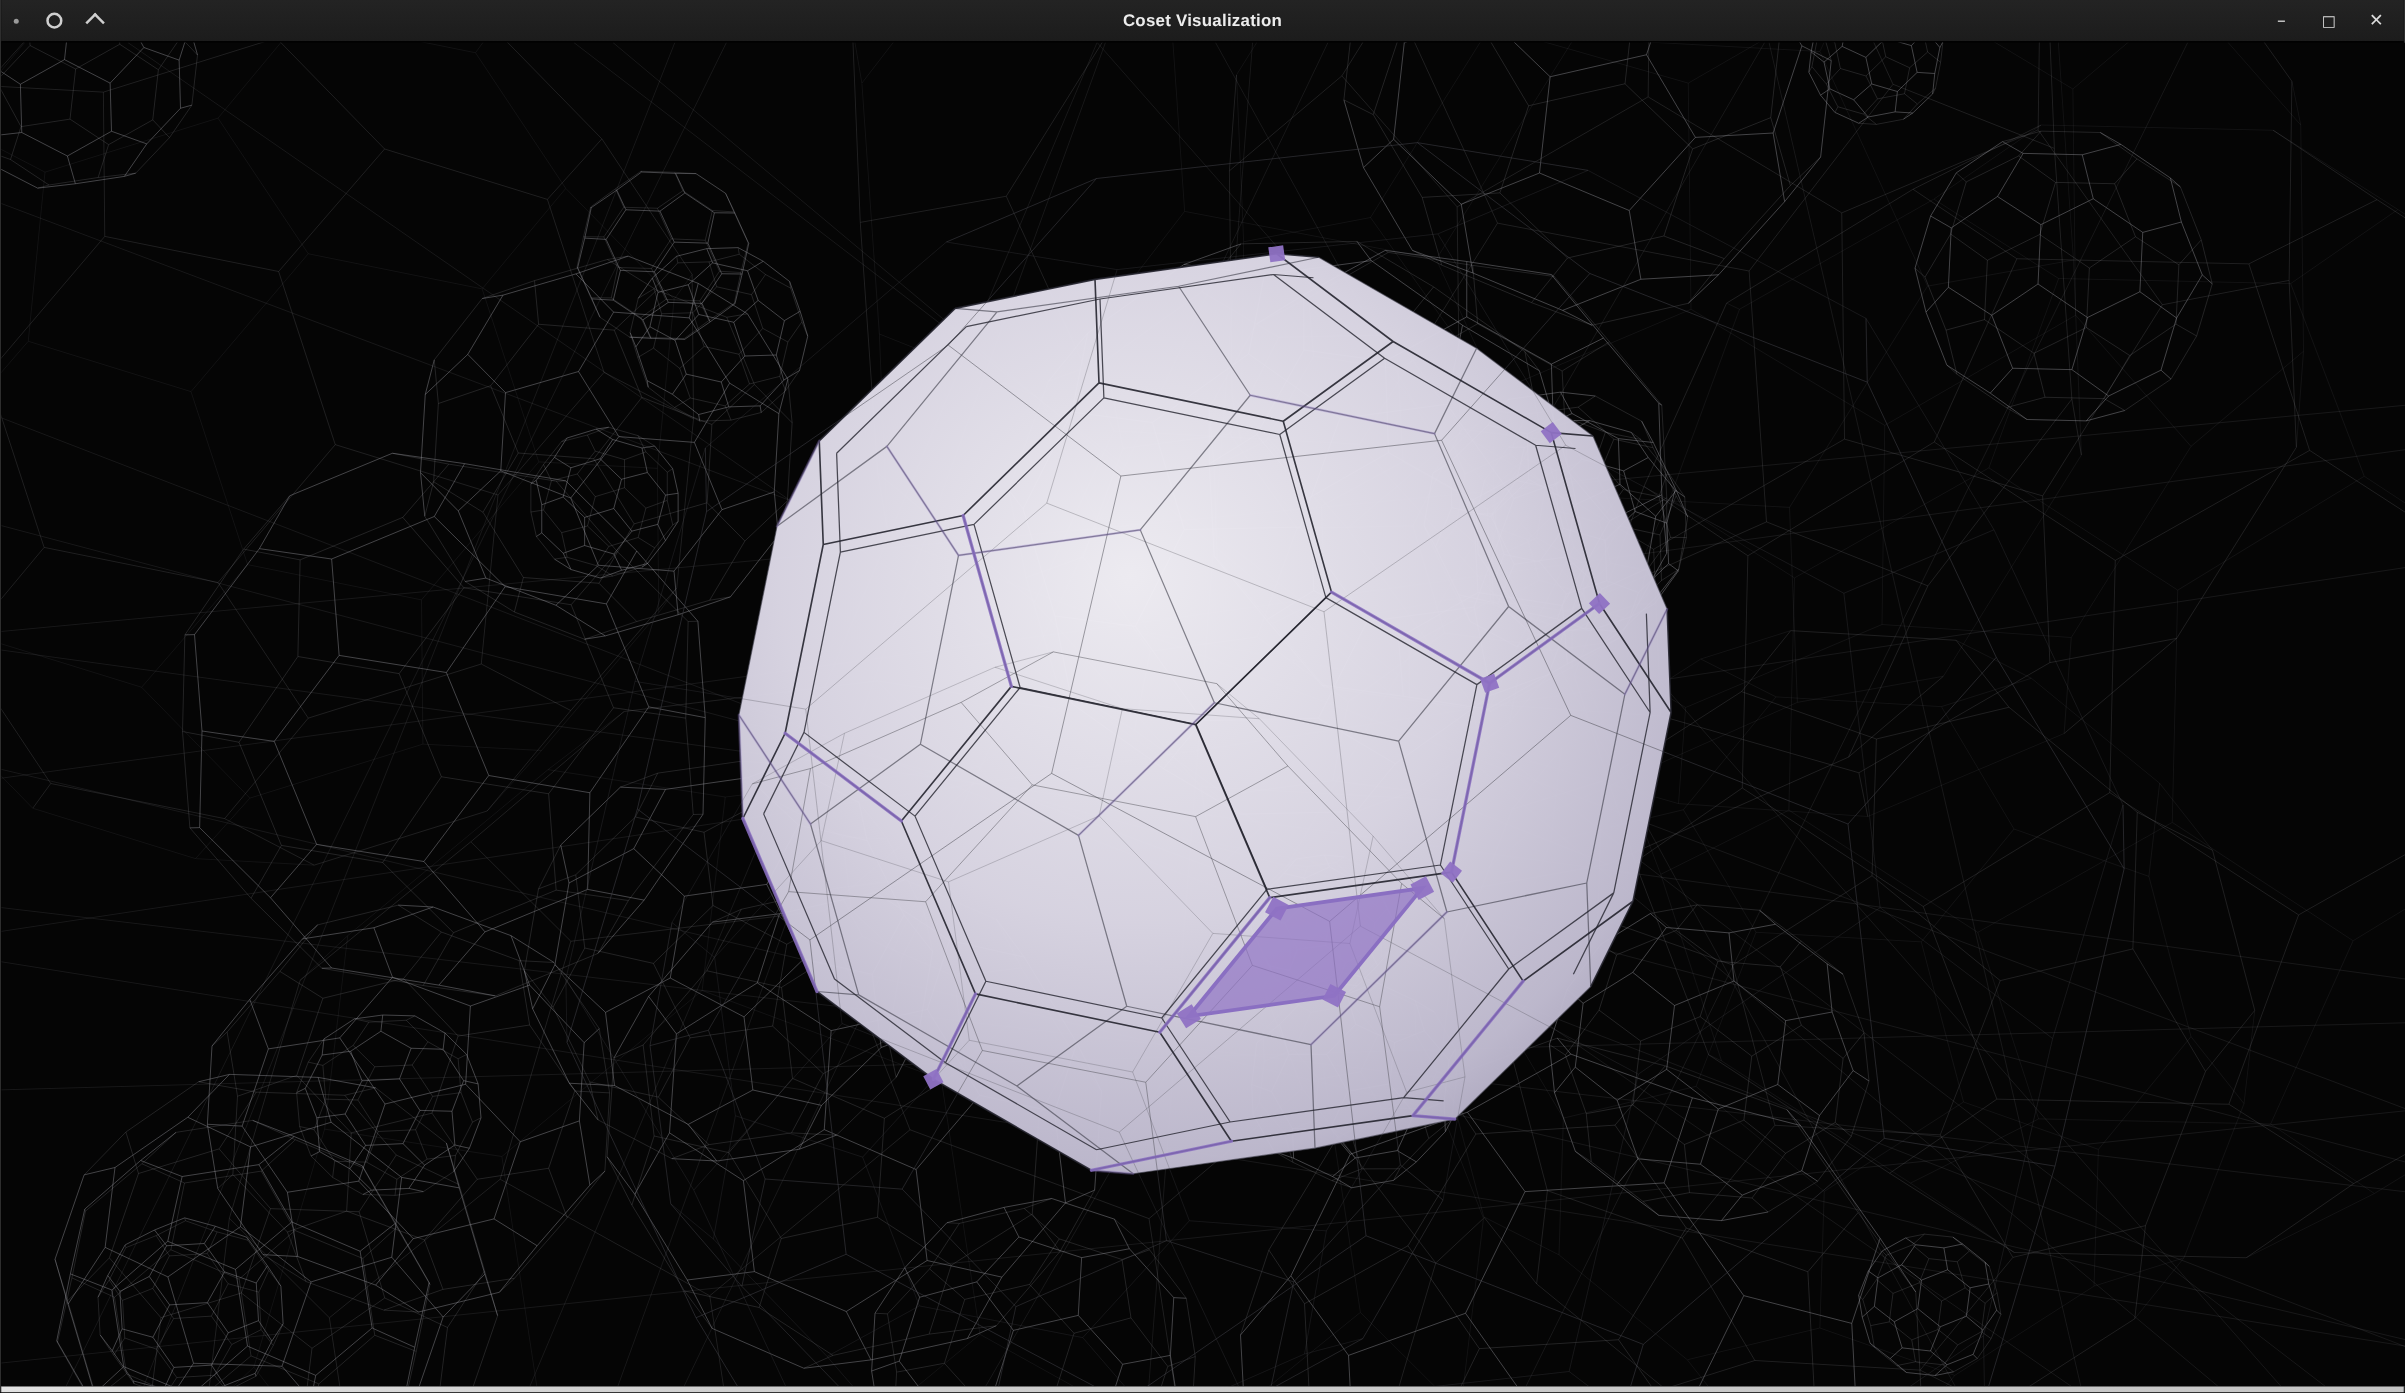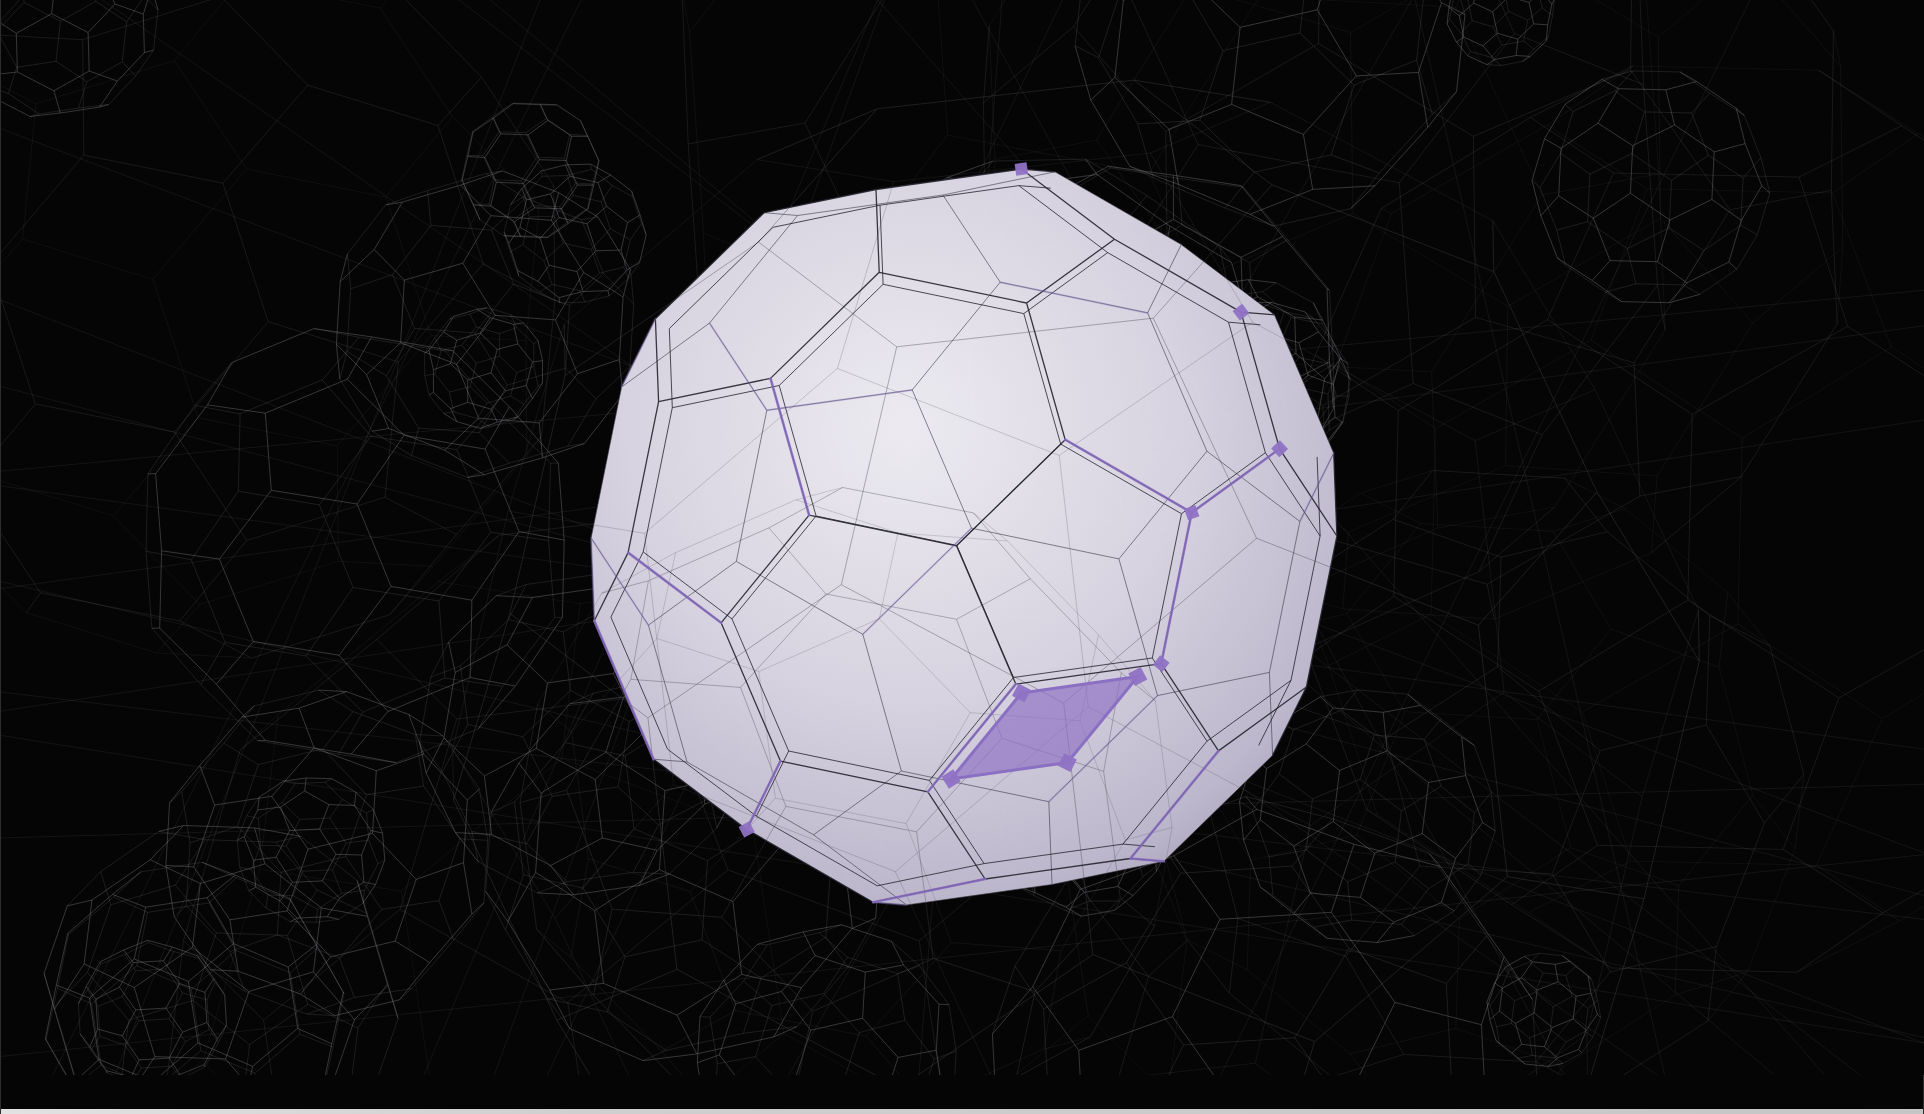--- a/index.html
+++ b/index.html
@@ -34,20 +34,33 @@
   
   .canvas-wrap{flex:1 1 auto;position:relative;background:#050505;}
   svg{display:block;}
   .bottom-edge{flex:0 0 5px;height:5px;background:linear-gradient(90deg,#e2e2e2,#cfcfcf 30%,#c6c6c6);}
 </style>
 <title>Coset Visualization</title></head>
 <body>
 
 <div class="window">
 
+  <div class="titlebar">
+    <div class="tb-left">
+      <span class="dot-icon"></span>
+      <span class="circle-icon"></span>
+      <span class="chev-icon"></span>
+    </div>
+    <div class="tb-title">Coset Visualization</div>
+    <div class="tb-right">
+      <span class="winctl">–</span>
+      <span class="winctl max">□</span>
+      <span class="winctl">✕</span>
+    </div>
+  </div>
 
   <div class="canvas-wrap">
     <svg id="scene-svg" width="1924" height="1075" viewBox="0 0 1924 1075">
       <defs>
         <radialGradient id="sphereGrad" cx="0.42" cy="0.35" r="0.75">
           <stop offset="0" id="grad-stop-0" stop-color="#f4f2f8"></stop>
           <stop offset="0.5" id="grad-stop-1" stop-color="#ddd9e7"></stop>
           <stop offset="0.85" id="grad-stop-2" stop-color="#c2bdd2"></stop>
           <stop offset="1" id="grad-stop-3" stop-color="#a9a3bc"></stop>
         </radialGradient>

